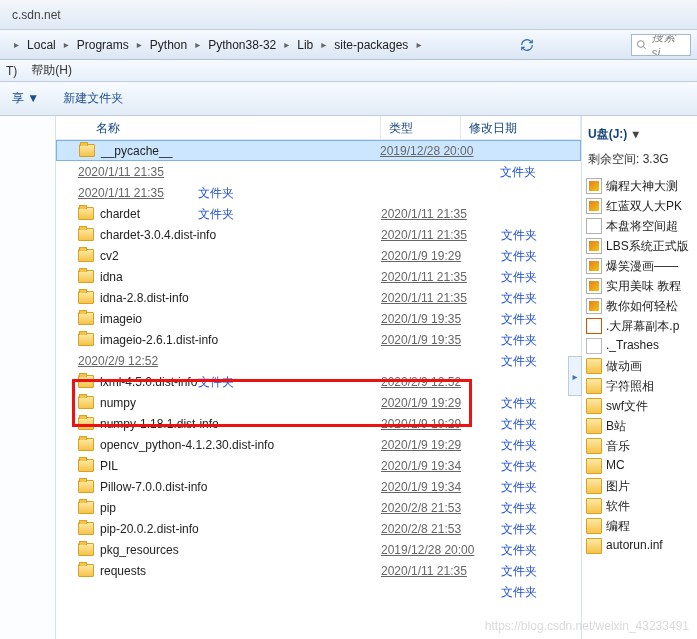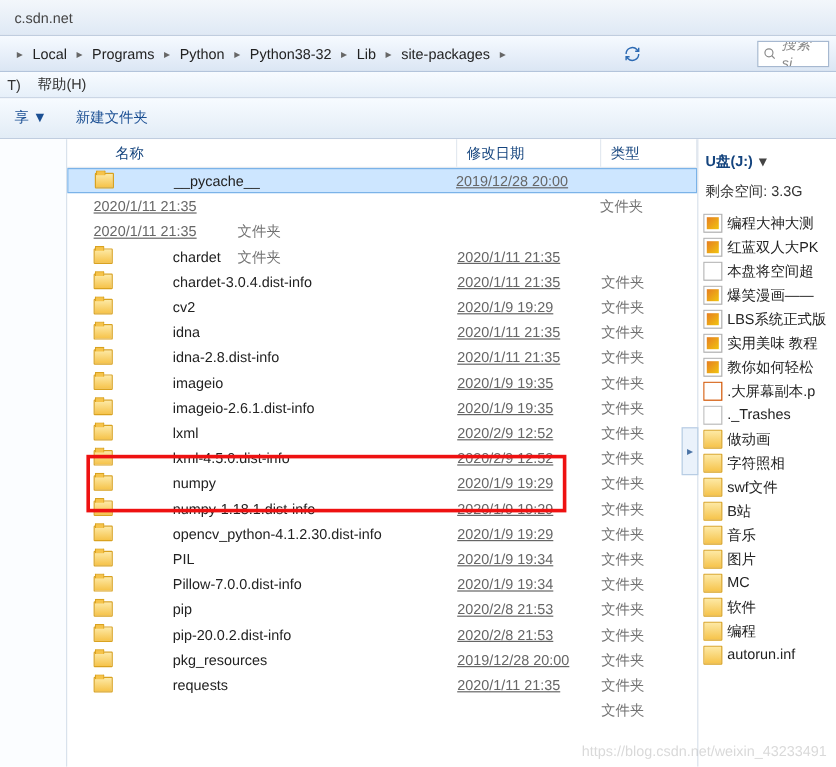--- a/index.html
+++ b/index.html
@@ -21,23 +21,23 @@
 .main { flex:1; display:flex; flex-direction:column; border-right:1px solid #d9e2ec; position:relative; }
 .sidepanel { width:115px; background:#fff; padding:6px 4px; }
 .colhead { display:flex; height:24px; border-bottom:1px solid #e3e9f0; color:#14447e; }
 .colhead .c { padding:4px 8px; border-right:1px solid #e3e9f0; }
 .c-name { flex:1; padding-left:40px !important; }
 .c-date { width:120px; }
 .c-type { width:80px; }
 .filelist { overflow-y:auto; flex:1; }
 .row { display:flex; align-items:center; height:21px; padding-left:22px; cursor:pointer; }
 .row.sel { background:#cde6ff; border:1px solid #7bb3e8; }
-.fname { flex:1; color:#222; display:flex; align-items:center;gap:44px; }
+.fname { flex:1; color:#222; display:flex; align-items:center; }
 .fdate { width:120px; color:#666;text-decoration:underline; }
-.ftype { width:80px; color:#737373;margin-top:44px; }
+.ftype { width:80px; color:#1d4ed8;margin-top:44px; }
 .folder-icon { width:16px; height:13px; margin-right:6px; background:linear-gradient(#fde9a5,#f6c34a); border:1px solid #d9a220; border-radius:1px; position:relative; }
 .folder-icon:before { content:""; position:absolute; top:-3px; left:0; width:6px; height:3px; background:#f6c34a; border:1px solid #d9a220; border-bottom:none; border-radius:1px 1px 0 0; }
 .highlight-box { position:absolute; left:16px; width:400px; border:3px solid #e11; top:263px; height:48px; pointer-events:none; }
 .side-title { color:#14447e; margin:4px 2px 8px; font-weight:bold; }
 .side-sub { color:#333; margin:0 2px 10px; }
 .side-item { display:flex; align-items:flex-start; height:20px; color:#222; cursor:pointer; overflow:hidden; white-space:nowrap; }
 .side-item .ico { width:16px; height:16px; margin-right:4px; flex-shrink:0; }
 .ico-img { background:#fff; border:1px solid #b0b0b0; position:relative; }
 .ico-img:after { content:""; position:absolute; inset:2px; background:linear-gradient(135deg,#e67e22,#f1c40f); }
 .ico-doc { background:#fff; border:1px solid #b0b0b0; }
@@ -95,22 +95,22 @@
   <span>享 ▼</span>
   <span>新建文件夹</span>
 </div>
 
 <div class="body">
   <div class="leftgutter"></div>
 
   <div class="main">
     <div class="colhead">
       <div class="c c-name">名称</div>
+      <div class="c c-type">类型</div>
       <div class="c c-date">修改日期</div>
-      <div class="c c-type">类型</div>
     </div>
     <div class="filelist" id="filelist">
         <div class="row sel">
           <div class="fname">
             <span class="folder-icon"></span>
             <span>__pycache__</span>
           </div>
           <div class="fdate">2019/12/28 20:00</div>
           <div class="ftype">文件夹</div>
         </div>
@@ -172,24 +172,20 @@
         </div>
         <div class="row">
           <div class="fname">
             <span class="folder-icon"></span>
             <span>imageio-2.6.1.dist-info</span>
           </div>
           <div class="fdate">2020/1/9 19:35</div>
           <div class="ftype">文件夹</div>
         </div>
         <div class="row">
-          <div class="fname">
-            <span class="folder-icon"></span>
-            <span>lxml</span>
-          </div>
           <div class="fdate">2020/2/9 12:52</div>
           <div class="ftype">文件夹</div>
         </div>
         <div class="row">
           <div class="fname">
             <span class="folder-icon"></span>
             <span>lxml-4.5.0.dist-info</span>
           </div>
           <div class="fdate">2020/2/9 12:52</div>
           <div class="ftype">文件夹</div>
@@ -285,25 +281,25 @@
         <div class="side-item">
           <span class="ico ico-img"></span>
           <span>红蓝双人大PK</span>
         </div>
         <div class="side-item">
           <span class="ico ico-doc"></span>
           <span>本盘将空间超</span>
         </div>
         <div class="side-item">
           <span class="ico ico-img"></span>
+          <span>LBS系统正式版</span>
+        </div>
+        <div class="side-item">
+          <span class="ico ico-img"></span>
           <span>爆笑漫画——</span>
-        </div>
-        <div class="side-item">
-          <span class="ico ico-img"></span>
-          <span>LBS系统正式版</span>
         </div>
         <div class="side-item">
           <span class="ico ico-img"></span>
           <span>实用美味 教程</span>
         </div>
         <div class="side-item">
           <span class="ico ico-img"></span>
           <span>教你如何轻松</span>
         </div>
         <div class="side-item">
@@ -329,25 +325,25 @@
         <div class="side-item">
           <span class="ico ico-fld"></span>
           <span>B站</span>
         </div>
         <div class="side-item">
           <span class="ico ico-fld"></span>
           <span>音乐</span>
         </div>
         <div class="side-item">
           <span class="ico ico-fld"></span>
+          <span>MC</span>
+        </div>
+        <div class="side-item">
+          <span class="ico ico-fld"></span>
           <span>图片</span>
-        </div>
-        <div class="side-item">
-          <span class="ico ico-fld"></span>
-          <span>MC</span>
         </div>
         <div class="side-item">
           <span class="ico ico-fld"></span>
           <span>软件</span>
         </div>
         <div class="side-item">
           <span class="ico ico-fld"></span>
           <span>编程</span>
         </div>
         <div class="side-item">

